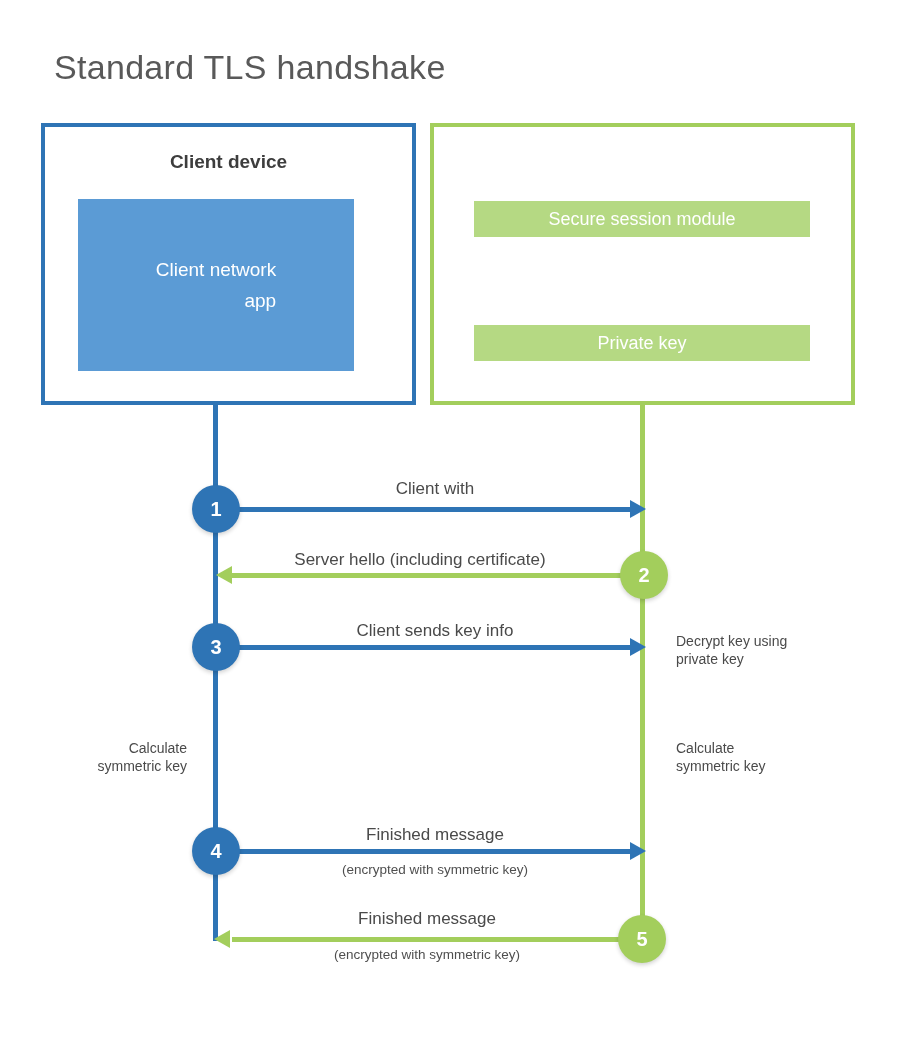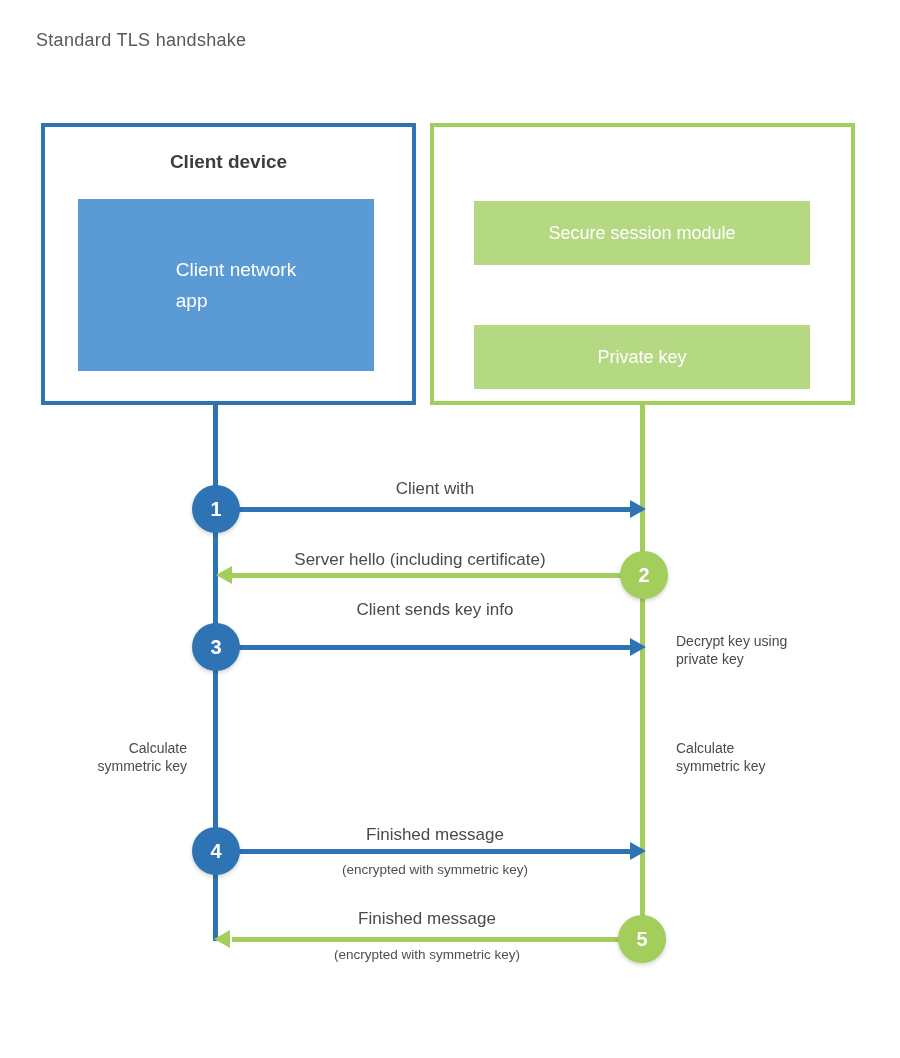--- a/index.html
+++ b/index.html
@@ -10,40 +10,39 @@
     --text-dark:#3d3d3d;
     --text-mid:#4a4a4a;
     --title-gray:#595959;
   }
   html,body{margin:0;padding:0;background:#fff;}
   .canvas{
     position:relative;width:900px;height:1058px;background:#ffffff;
     font-family:"Liberation Sans",sans-serif;overflow:hidden;
   }
   .title{
-    position:absolute;left:36px;top:30px;margin:0;
-    font-size:18px;font-weight:300;color:var(--title-gray);letter-spacing:.3px;
+    position:absolute;left:36px;top:30px;margin:18px;
+    font-size:34px;font-weight:300;color:var(--title-gray);letter-spacing:.3px;
   }
   
   .box{position:absolute;top:123px;height:282px;background:#fff;box-sizing:border-box;}
   .client-box{left:41px;width:375px;border:4px solid var(--blue);}
   .server-box{left:430px;width:425px;border:4px solid var(--green);}
   .box-title{
     position:absolute;left:0;right:0;top:24px;text-align:center;
     font-size:19px;font-weight:700;color:var(--text-dark);
   }
   .client-app{
     position:absolute;left:33px;top:72px;width:276px;height:172px;
     background:var(--blue-fill);color:#fff;font-size:19px;line-height:1.65;
-    display:flex;align-items:center;justify-content:center;text-align:left;
+    display:flex;align-items:center;justify-content:center;text-align:right;
     white-space:pre-line;
-    padding-left:20px;
   }
   .server-bar{
-    position:absolute;left:40px;width:336px;height:64px;
+    position:absolute;left:40px;width:336px;height:36px;
     background:var(--green-fill);color:#fff;font-size:18px;
     display:flex;align-items:center;justify-content:center;
   }
   .bar1{top:74px}.bar2{top:136px}.bar3{top:198px}
   
   .lifeline{position:absolute;width:5px;}
   .blue-line{left:213px;top:405px;height:536px;background:var(--blue);}
   .green-line{left:640px;top:405px;height:534px;background:var(--green);}
   
   .arrow-line{position:absolute;height:5px;}
@@ -72,21 +71,21 @@
   #c1{left:192px;top:485px;}
   #c2{left:620px;top:551px;}
   #c3{left:192px;top:623px;}
   #c4{left:192px;top:827px;}
   #c5{left:618px;top:915px;}
   
   .msg-label{position:absolute;text-align:center;font-size:17px;color:var(--text-mid);}
   .msg-sub{position:absolute;text-align:center;font-size:13.5px;color:#4f4f4f;}
   #l1{left:238px;width:394px;top:479px;}
   #l2{left:220px;width:400px;top:550px;}
-  #l3{left:238px;width:394px;top:600px;}
+  #l3{left:238px;width:394px;top:621px;}
   #l3s{left:238px;width:394px;top:657px;}
   #l4{left:238px;width:394px;top:825px;}
   #l4s{left:238px;width:394px;top:862px;}
   #l5{left:230px;width:394px;top:909px;}
   #l5s{left:230px;width:394px;top:947px;}
   
   .side-note{position:absolute;font-size:14px;color:var(--text-mid);line-height:1.3;white-space:pre-line;}
   #note-decrypt{left:676px;top:632px;}
   #note-calc-left{left:37px;width:150px;top:739px;text-align:right;}
   #note-calc-right{left:676px;top:739px;}

